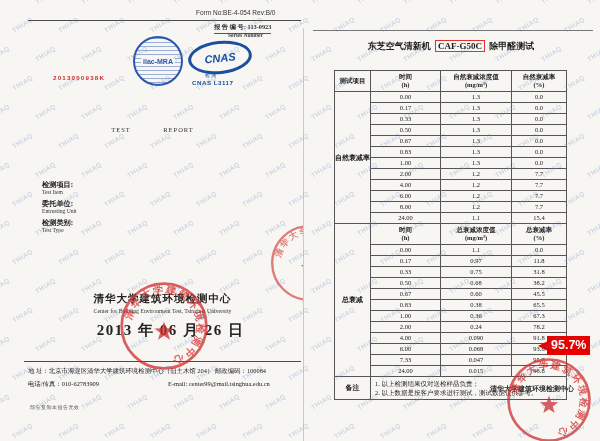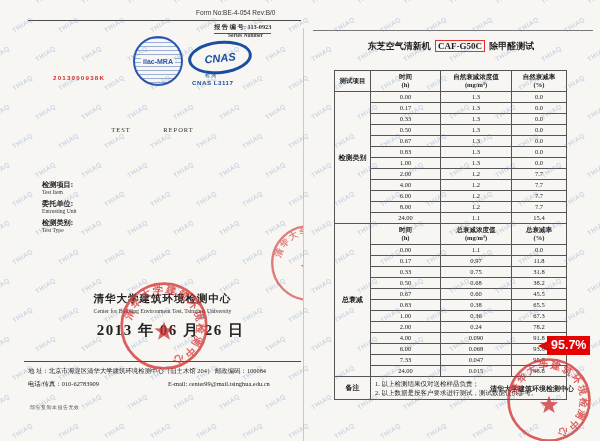--- a/index.html
+++ b/index.html
@@ -153,21 +153,21 @@
         <tr>
           <th>测试项目</th>
           <th>时间
 (h)</th>
           <th>自然衰减浓度值
 (mg/m³)</th>
           <th>自然衰减率
 (%)</th>
         </tr>
         <tr>
-          <td class="lbl" rowspan="12">检测类别</td>
+          <td class="lbl" rowspan="12">自然衰减率</td>
           <td>0.00</td>
           <td>1.3</td>
           <td>0.0</td>
         </tr>
         <tr>
           <td>0.17</td>
           <td>1.3</td>
           <td>0.0</td>
         </tr>
         <tr>

